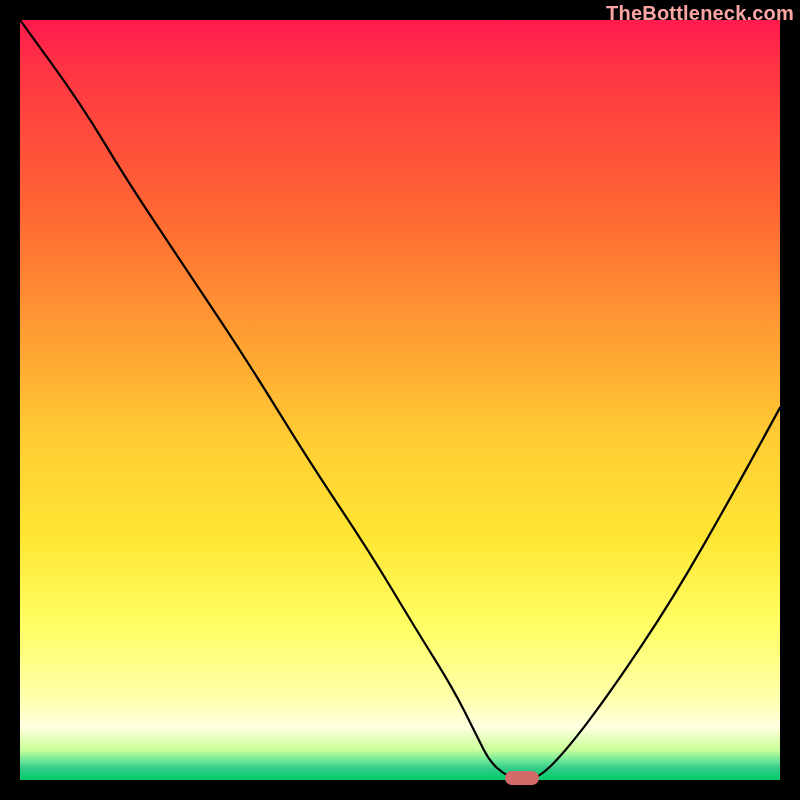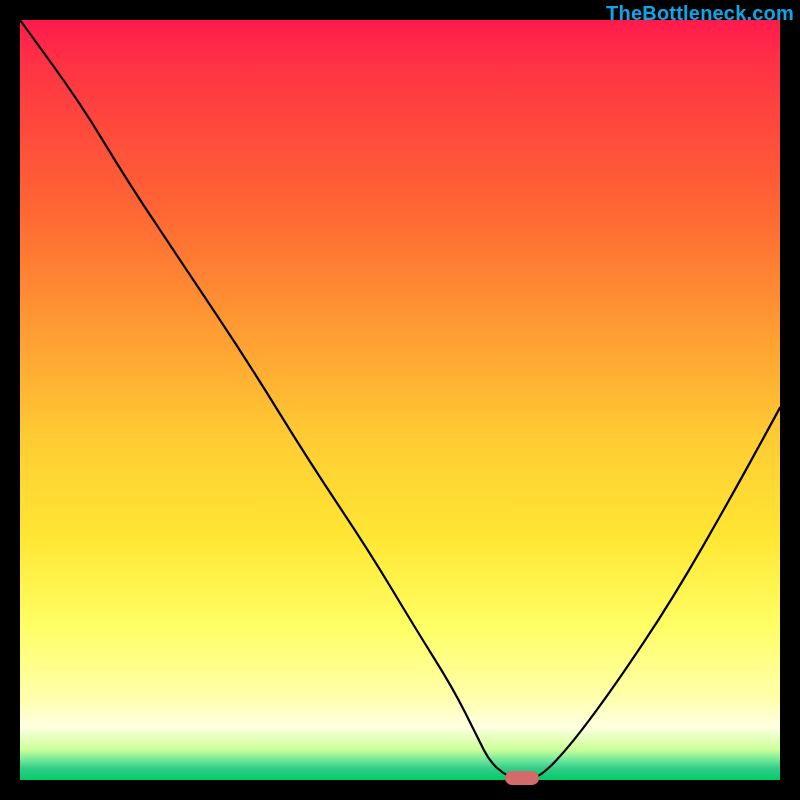--- a/index.html
+++ b/index.html
@@ -60,21 +60,21 @@
     border-radius: 7px;
     transform: translate(-50%, -50%);
   }
   .watermark {
     position: absolute;
     top: 2px;
     right: 6px;
     font-family: Arial, Helvetica, sans-serif;
     font-size: 20px;
     font-weight: 600;
-    color: #0ea5e9;
+    color: #fca5a5;
     letter-spacing: 0.2px;
   }
 </style>
 </head>
 <body>
 
 <div class="container">
 
   <div class="watermark">TheBottleneck.com</div>
 

